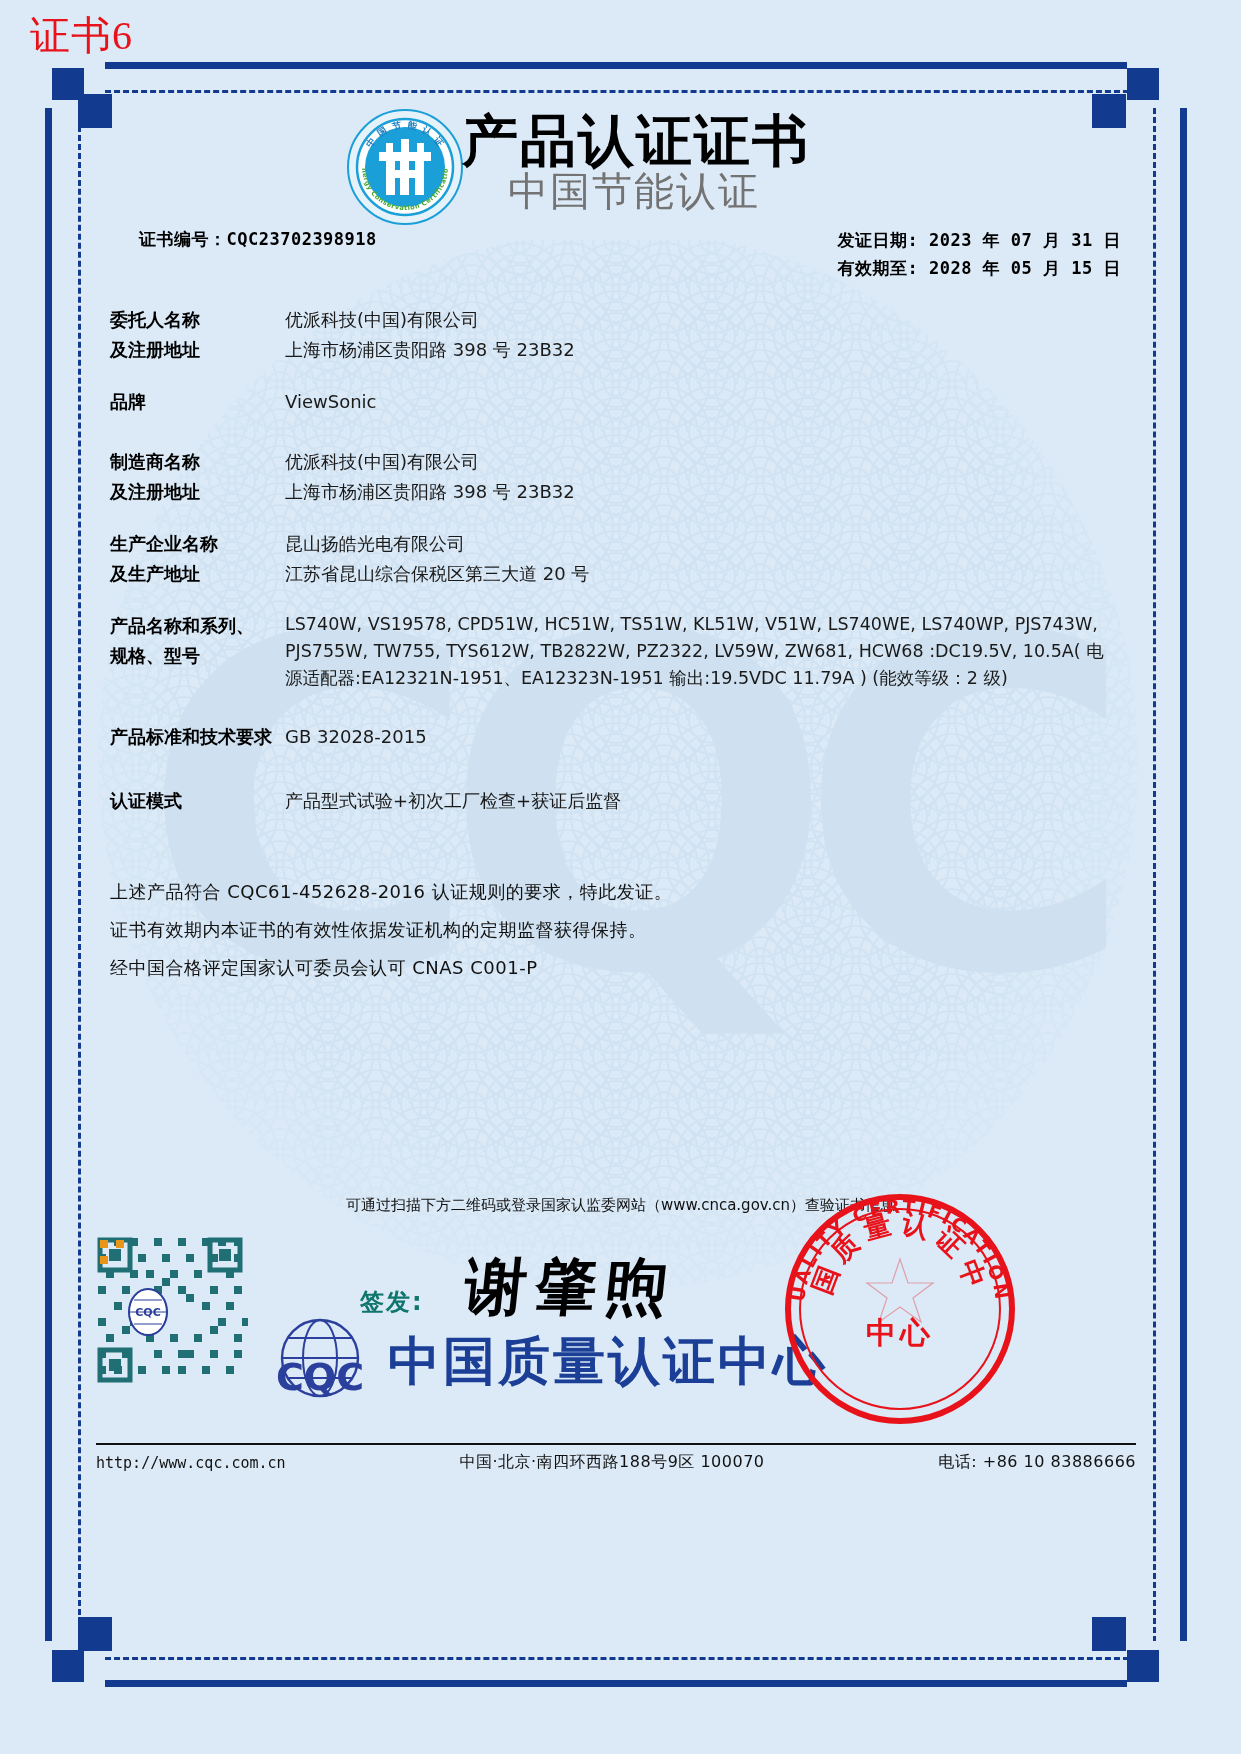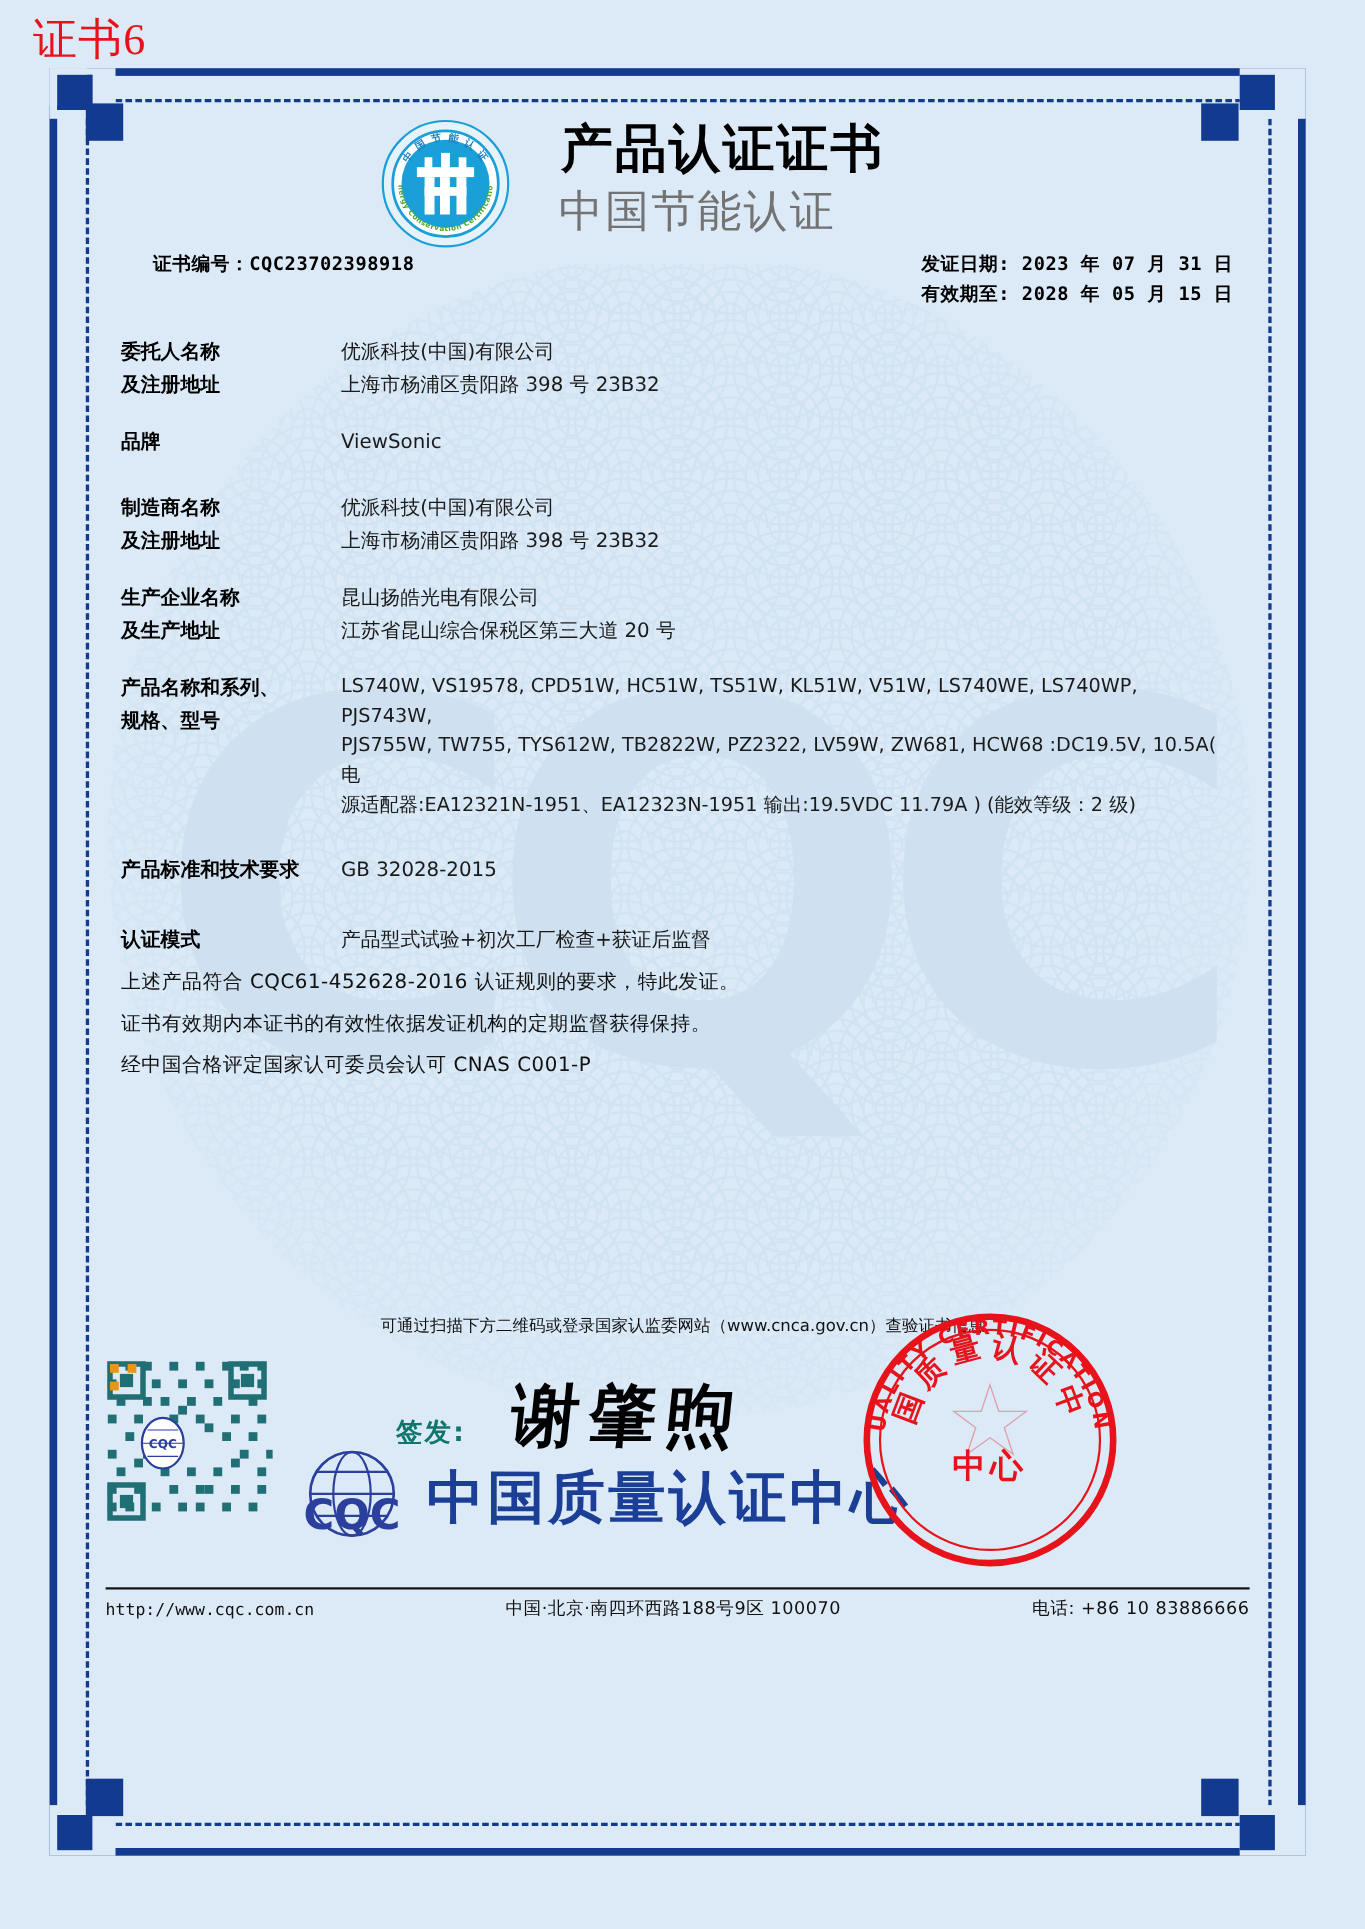--- a/index.html
+++ b/index.html
@@ -44,23 +44,23 @@
     position:absolute;left:50%;top:46%;
     transform:translate(-50%,-50%);
     font-family:"DejaVu Sans","Liberation Sans",sans-serif;
     font-size:460px;font-weight:700;color:#cfe1f0;
     letter-spacing:-36px;white-space:nowrap;
   }
   
   #header{position:absolute;left:0;top:108px;width:1241px;height:130px;}
   #logo-wrap{position:absolute;left:346px;top:0;width:118px;height:118px;}
   #title-main{
-    position:absolute;left:510px;top:-4px;
+    position:absolute;left:462px;top:-4px;
     font-family:Liberation Sans, sans-serif;
-    font-size:47px;font-weight:700;color:#000;letter-spacing:2px;
+    font-size:56px;font-weight:700;color:#000;letter-spacing:2px;
   }
   #title-sub{
     position:absolute;left:508px;top:56px;
     font-family:"DejaVu Sans","Liberation Sans",sans-serif;
     font-size:40px;font-weight:400;color:#737373;letter-spacing:2px;
   }
   
   #cert-no{
     position:absolute;left:139px;top:228px;
     font-family:"DejaVu Sans Mono","Liberation Mono",monospace;
@@ -69,21 +69,21 @@
   #dates{
     position:absolute;right:120px;top:226px;text-align:left;
   }
   #dates div{
     font-family:"DejaVu Sans Mono","Liberation Mono",monospace;
     font-size:17px;font-weight:700;color:#000;
     line-height:28px;letter-spacing:.5px;white-space:nowrap;
   }
   
   #fields{position:absolute;left:110px;top:305px;width:1000px;}
-  .row{display:flex;margin-bottom:22px;gap:25px;}
+  .row{display:flex;margin-bottom:22px;}
   .lbl{
     width:175px;flex:0 0 175px;
     font-size:18px;font-weight:700;color:#000;
     line-height:30px;letter-spacing:0px;
   }
   .lbl span{display:block;}
   .val{
     flex:1;
     font-size:18px;font-weight:400;color:#1a1a1a;
     line-height:30px;

